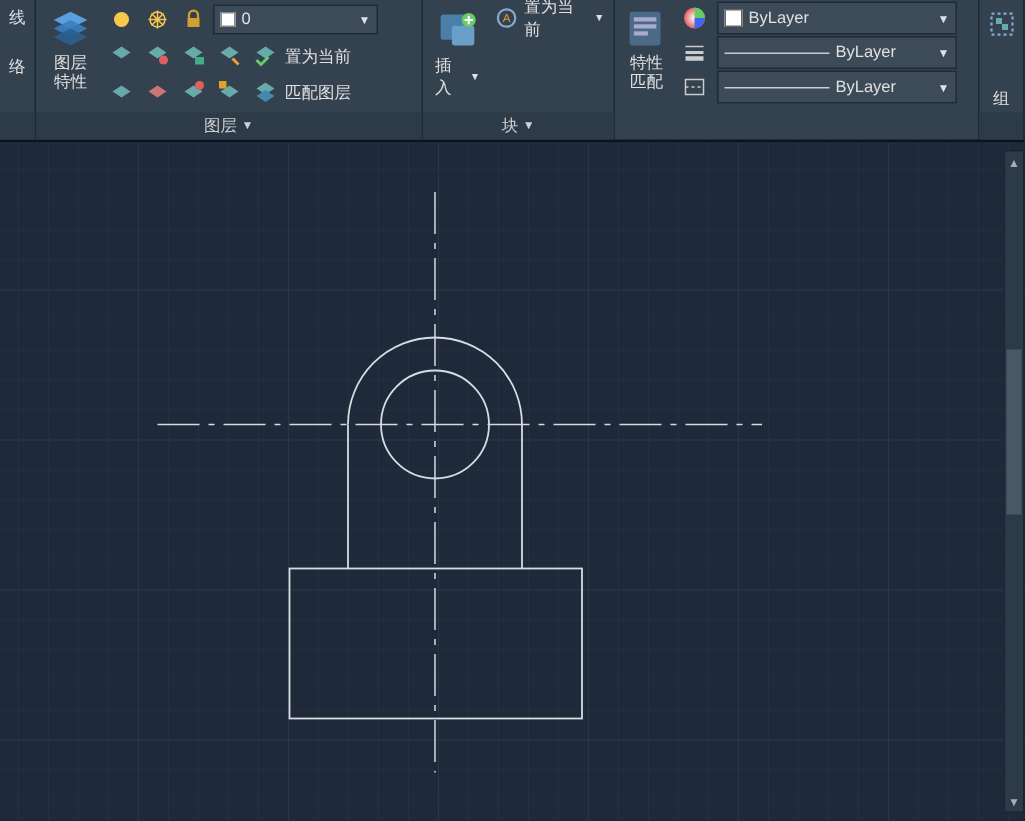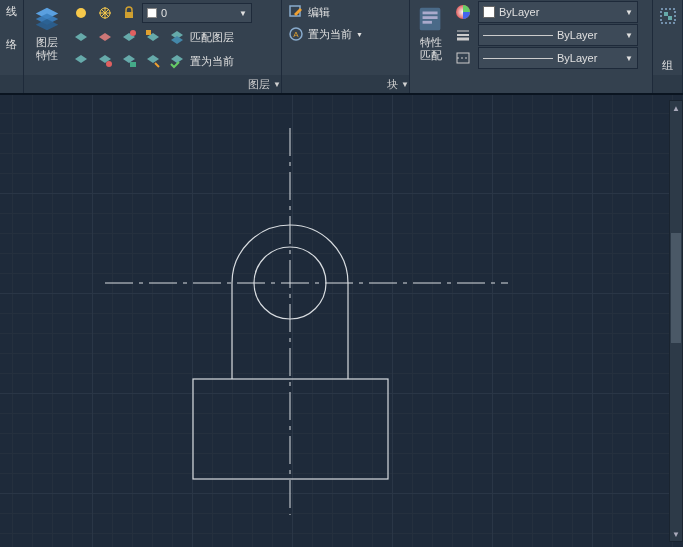--- a/index.html
+++ b/index.html
@@ -25,21 +25,21 @@
 }
 .panel-body {
   flex: 1;
   display: flex;
   padding: 2px 4px;
   gap: 4px;
 }
 .panel-title {
   height: 18px;
   line-height: 18px;
-  text-align: right;
+  text-align: center;
   font-size: 11px;
   color: #d0d0d0;
   background: #2d3a48;
   position: relative;
 }
 .panel-title .dd {
   font-size: 8px;
   margin-left: 3px;
   vertical-align: middle;
 }
@@ -164,20 +164,52 @@
             </div>
           <div class="layer-combo">
             <div class="sq"></div>
             <span>0</span>
             <span class="dd">▼</span>
           </div>
         </div>
         <div class="icon-row">
           <div class="small-btn">
               <svg viewBox="0 0 18 18">
+                <polygon points="9,3 15,7 9,11 3,7" fill="#6aa"></polygon>
+              </svg>
+            </div>
+          <div class="small-btn">
+              <svg viewBox="0 0 18 18">
+                <polygon points="9,3 15,7 9,11 3,7" fill="#6aa"></polygon>
+                <circle cx="13" cy="12" r="3" fill="#e06060"></circle>
+              </svg>
+            </div>
+          <div class="small-btn">
+              <svg viewBox="0 0 18 18">
+                <polygon points="9,3 15,7 9,11 3,7" fill="#6aa"></polygon>
+                <rect x="10" y="10" width="6" height="5" fill="#4a8"></rect>
+              </svg>
+            </div>
+          <div class="small-btn">
+              <svg viewBox="0 0 18 18">
+                <polygon points="9,3 15,7 9,11 3,7" fill="#6aa"></polygon>
+                <path d="M11 11l4 4" stroke="#f0a030" stroke-width="2"></path>
+              </svg>
+            </div>
+          <div class="text-item">
+            <svg width="18" height="18" viewBox="0 0 18 18">
+                <polygon points="9,3 15,7 9,11 3,7" fill="#6aa"></polygon>
+                <path d="M3 12l3 3 5-5" stroke="#6c6" stroke-width="2" fill="none"></path>
+              </svg>
+            <span>置为当前</span>
+          </div>
+        </div>
+        <div class="icon-row">
+          <div class="small-btn">
+              <svg viewBox="0 0 18 18">
                 <polygon points="9,5 15,9 9,13 3,9" fill="#6aa"></polygon>
               </svg>
             </div>
           <div class="small-btn">
               <svg viewBox="0 0 18 18">
                 <polygon points="9,5 15,9 9,13 3,9" fill="#c77"></polygon>
               </svg>
             </div>
           <div class="small-btn">
               <svg viewBox="0 0 18 18">
@@ -192,69 +224,42 @@
               </svg>
             </div>
           <div class="text-item">
             <svg width="18" height="18" viewBox="0 0 18 18">
                 <polygon points="9,3 15,7 9,11 3,7" fill="#6aa"></polygon>
                 <polygon points="9,8 15,12 9,16 3,12" fill="#48a"></polygon>
               </svg>
             <span>匹配图层</span>
           </div>
         </div>
-        <div class="icon-row">
-          <div class="small-btn">
-              <svg viewBox="0 0 18 18">
-                <polygon points="9,3 15,7 9,11 3,7" fill="#6aa"></polygon>
-              </svg>
-            </div>
-          <div class="small-btn">
-              <svg viewBox="0 0 18 18">
-                <polygon points="9,3 15,7 9,11 3,7" fill="#6aa"></polygon>
-                <circle cx="13" cy="12" r="3" fill="#e06060"></circle>
-              </svg>
-            </div>
-          <div class="small-btn">
-              <svg viewBox="0 0 18 18">
-                <polygon points="9,3 15,7 9,11 3,7" fill="#6aa"></polygon>
-                <rect x="10" y="10" width="6" height="5" fill="#4a8"></rect>
-              </svg>
-            </div>
-          <div class="small-btn">
-              <svg viewBox="0 0 18 18">
-                <polygon points="9,3 15,7 9,11 3,7" fill="#6aa"></polygon>
-                <path d="M11 11l4 4" stroke="#f0a030" stroke-width="2"></path>
-              </svg>
-            </div>
-          <div class="text-item">
-            <svg width="18" height="18" viewBox="0 0 18 18">
-                <polygon points="9,3 15,7 9,11 3,7" fill="#6aa"></polygon>
-                <path d="M3 12l3 3 5-5" stroke="#6c6" stroke-width="2" fill="none"></path>
-              </svg>
-            <span>置为当前</span>
-          </div>
-        </div>
       </div>
     </div>
     <div class="panel-title">
       <span>图层</span><span class="dd">▼</span>
     </div>
   </div>
 
   <div class="panel" style="width:128px">
     <div class="panel-body">
+      <div class="big-btn">
+        <svg viewBox="0 0 32 32">
+          <rect x="4" y="6" width="18" height="18" fill="#4a7fa8" rx="2"></rect>
+          <rect x="12" y="14" width="16" height="14" fill="#6aa0c8" rx="2"></rect>
+          <circle cx="24" cy="10" r="5" fill="#6c6"></circle>
+          <path d="M24 7v6M21 10h6" stroke="#fff" stroke-width="1.5"></path>
+        </svg>
+        <span style="display:flex;align-items:center;gap:2px;">
+          <span>插入</span>
+          <span class="dd" style="font-size:7px;">▼</span>
+        </span>
+      </div>
       <div class="vcol">
-        <div class="text-item">
-          <svg width="16" height="16" viewBox="0 0 16 16">
-              <rect x="2" y="2" width="10" height="10" fill="none" stroke="#8ac" stroke-width="1.5"></rect>
-              <path d="M6 10l6-6 2 2-6 6z" fill="#f0a030"></path>
-            </svg>
-          <span>编辑</span>
-        </div>
         <div class="text-item">
           <svg width="16" height="16" viewBox="0 0 16 16">
               <circle cx="8" cy="8" r="6" fill="none" stroke="#8ac" stroke-width="1.5"></circle>
               <text x="8" y="11" font-size="8" text-anchor="middle" fill="#e0a030">A</text>
             </svg>
           <span>置为当前</span>
           <span class="dd" style="font-size:7px;">▼</span>
         </div>
       </div>
     </div>

